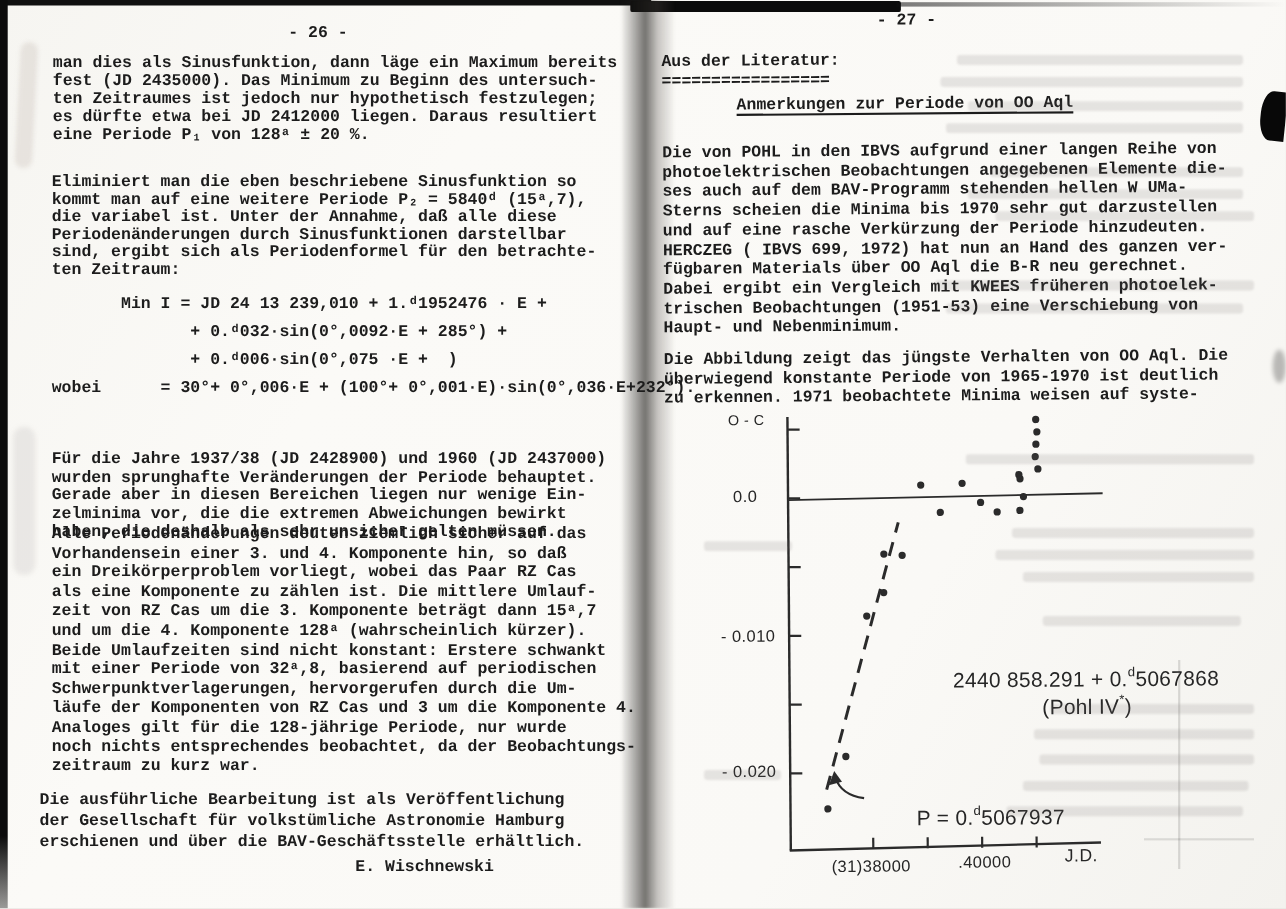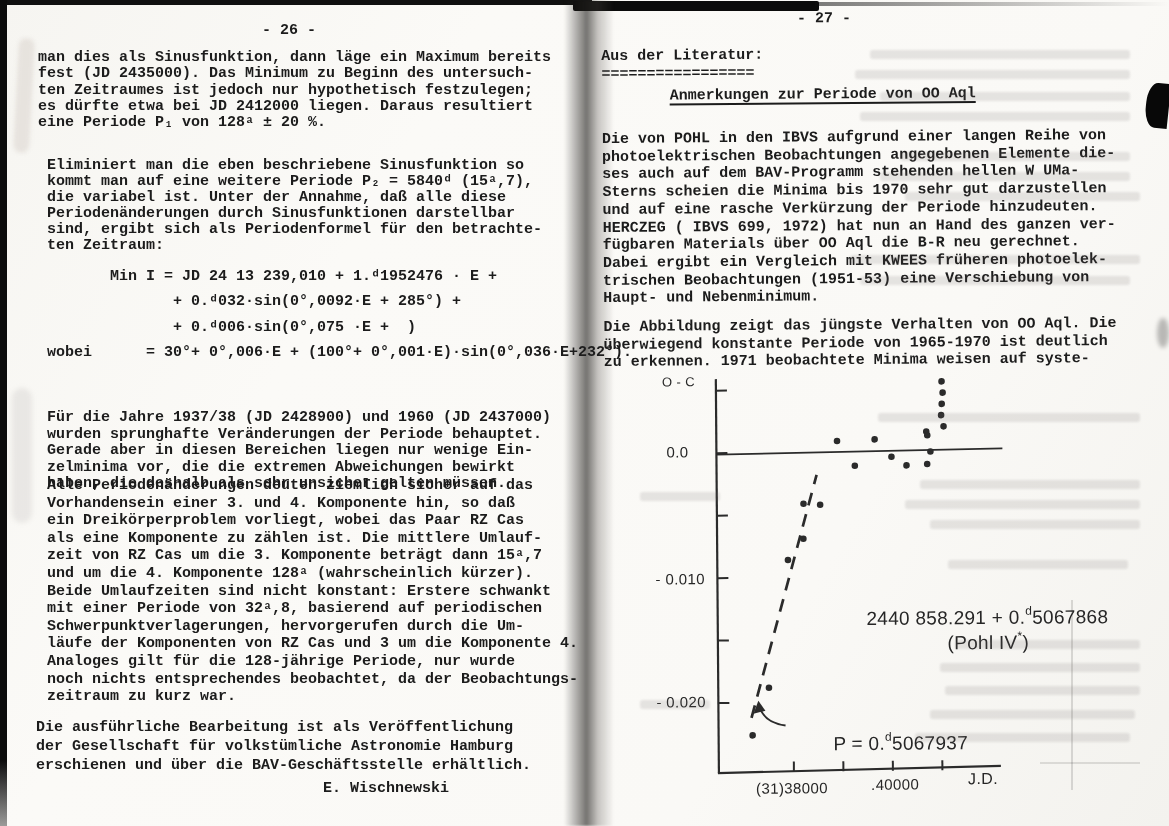--- a/index.html
+++ b/index.html
@@ -34,21 +34,21 @@
   <div class="edge" style="left:564px;top:0;width:50px;height:826px;background:linear-gradient(to right,rgba(30,30,30,0) 0%,rgba(35,33,30,0.62) 45%,rgba(80,75,70,0.30) 68%,rgba(120,115,110,0) 100%);filter:blur(1px);"></div>
   <div class="edge" style="left:1146px;top:83px;width:23px;height:45px;background:#080808;border-radius:45% 0 0 45%;transform:rotate(6deg);"></div>
   <div class="edge" style="left:1157px;top:318px;width:12px;height:30px;background:rgba(0,0,0,0.25);border-radius:50%;filter:blur(2px);"></div>
   <div class="edge" style="left:16px;top:38px;width:16px;height:115px;background:rgba(150,130,118,0.16);border-radius:8px;filter:blur(2px);transform:rotate(3deg);"></div>
   <div class="edge" style="left:12px;top:388px;width:20px;height:135px;background:rgba(120,118,115,0.12);border-radius:10px;filter:blur(2.5px);"></div>
   <div class="edge" style="left:1071px;top:600px;width:2px;height:190px;background:rgba(0,0,0,0.13);"></div>
   <div class="edge" style="left:1040px;top:762px;width:100px;height:2px;background:rgba(0,0,0,0.11);"></div>
 
   <div>
     <div class="pagenum" style="left:262px;top:22px;">- 26 -</div>
-    <div class="tx" style="left:38px;top:50px;">man dies als Sinusfunktion, dann läge ein Maximum bereits
+    <div class="tx" style="left:48px;top:50px;">man dies als Sinusfunktion, dann läge ein Maximum bereits
 fest (JD 2435000). Das Minimum zu Beginn des untersuch-
 ten Zeitraumes ist jedoch nur hypothetisch festzulegen;
 es dürfte etwa bei JD 2412000 liegen. Daraus resultiert
 eine Periode P₁ von 128ᵃ ± 20 %.</div>
     <div class="tx" style="left:47px;top:158px;line-height:16px;">Eliminiert man die eben beschriebene Sinusfunktion so
 kommt man auf eine weitere Periode P₂ = 5840ᵈ (15ᵃ,7),
 die variabel ist. Unter der Annahme, daß alle diese
 Periodenänderungen durch Sinusfunktionen darstellbar
 sind, ergibt sich als Periodenformel für den betrachte-
 ten Zeitraum:</div>

